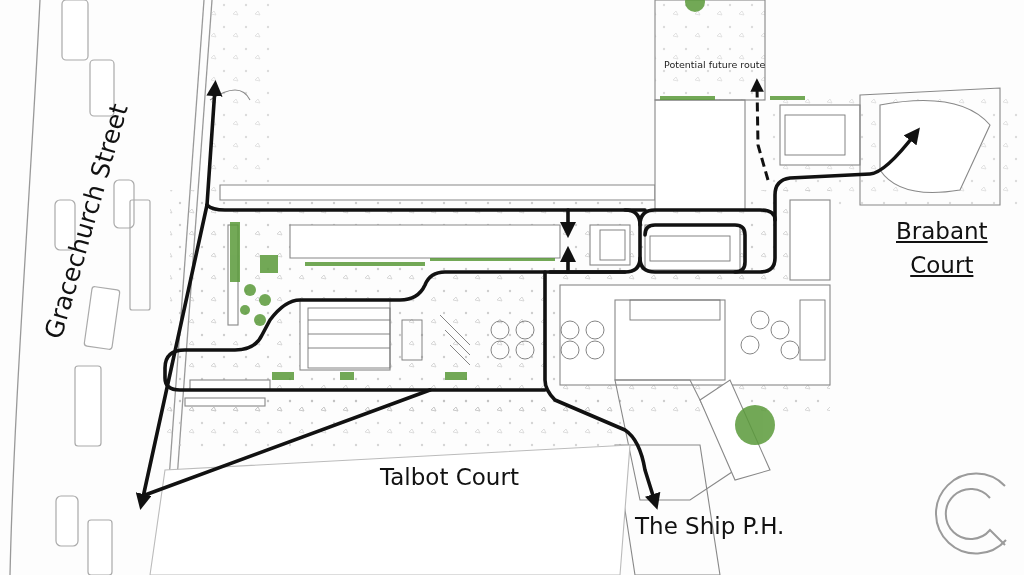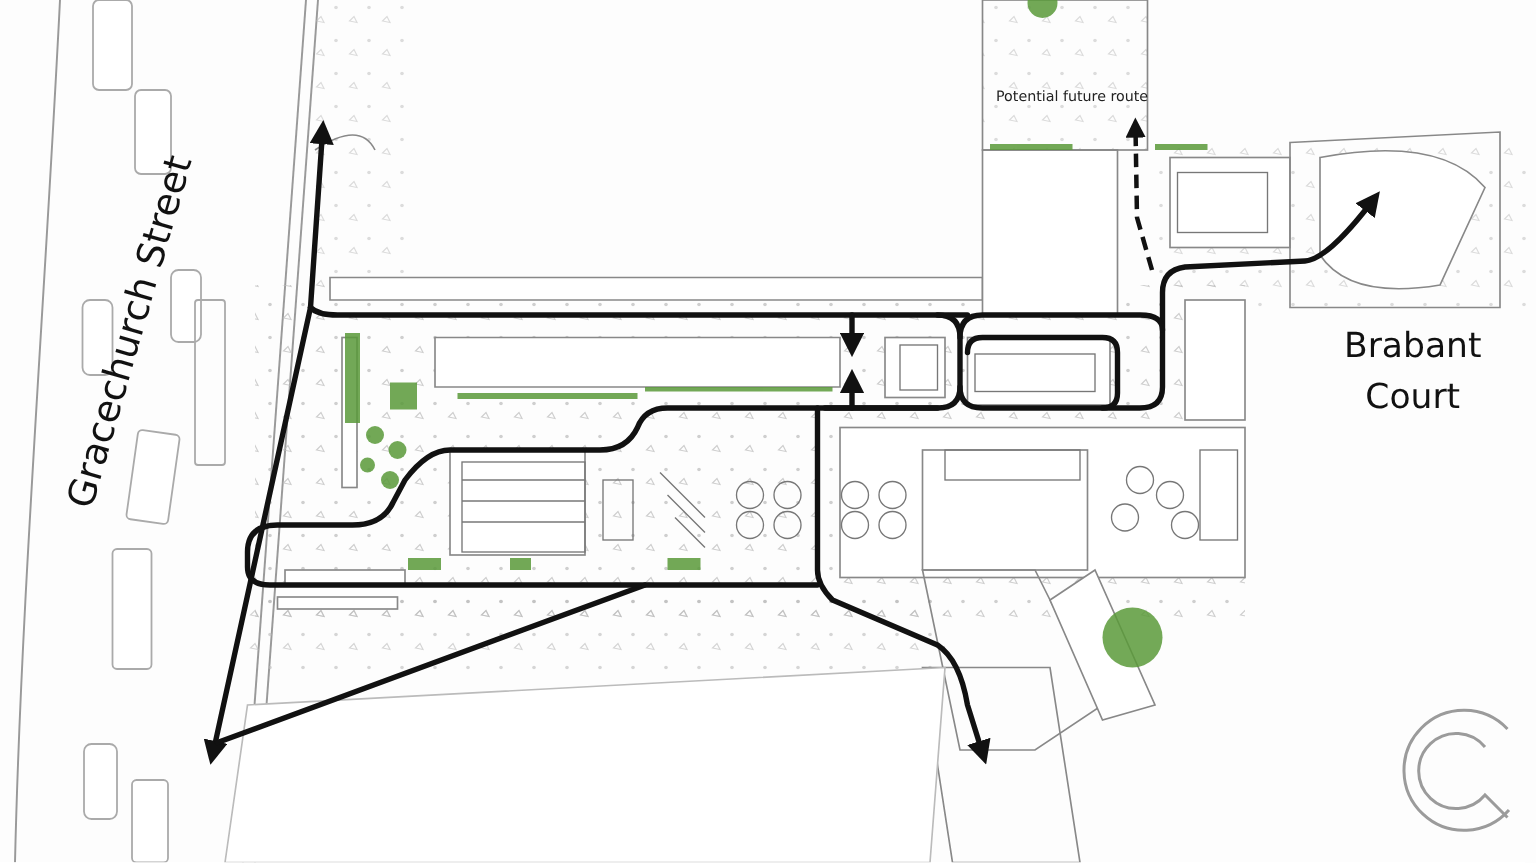--- a/index.html
+++ b/index.html
@@ -138,16 +138,18 @@
 
     <path d="M768 180 L 758 145 L 757 85" stroke="#111" stroke-width="3" fill="none" stroke-dasharray="9 5" marker-end="url(#arr)"></path>
 
     <g stroke="#8a8a8a" stroke-width="2" fill="none" opacity="0.85">
       <path d="M1005 486 A 40 40 0 1 0 1006 540"></path>
       <path d="M990 498 A 25 25 0 1 0 990 530 L 1005 545"></path>
     </g>
   </svg>
 
   <div class="lbl" id="lbl-grace">Gracechurch Street</div>
-  <div class="lbl" id="lbl-brabant" style="white-space:pre;">Brabant
+  <div class="lbl" id="lbl-brabant" style="white-space:pre;text-decoration:underline;">Brabant
 Court</div>
+  <div class="lbl" id="lbl-talbot">Talbot Court</div>
+  <div class="lbl" id="lbl-ship">The Ship P.H.</div>
   <div class="lbl" id="lbl-future">Potential future route</div>
 </div>
 
 </body></html>

